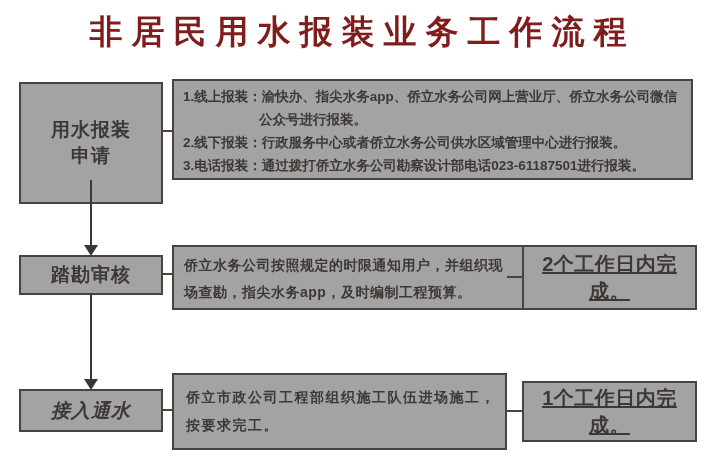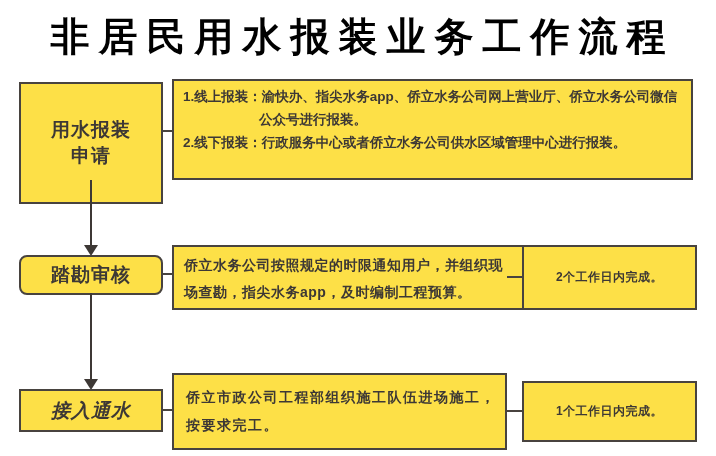--- a/index.html
+++ b/index.html
@@ -6,57 +6,58 @@
   #canvas{
     position:relative;
     width:716px;height:456px;
     background:#ffffff;
     font-family:"Liberation Sans", sans-serif;
     overflow:hidden;
   }
   .title{
     position:absolute;top:10px;left:0;right:0;
     text-align:center;
-    font-size:39px;font-weight:bold;
+    font-size:33px;font-weight:bold;
     letter-spacing:9px;text-indent:9px;
-    color:#000000;
+    color:#7f1d1d;
     white-space:nowrap;
   }
   .box{
     position:absolute;
     border:2px solid #48433f;
-    background:#fde047;
+    background:#a3a3a3;
     box-sizing:border-box;
     color:#3d3835;
   }
   .stage{
     display:flex;flex-direction:column;
     align-items:center;justify-content:center;
     font-size:19px;font-weight:bold;
     letter-spacing:1px;line-height:26px;
     text-align:center;
   }
   .s1{left:19px;top:82px;width:144px;height:122px;}
-  .s2{left:19px;top:255px;width:144px;height:40px;border-radius:8px;}
+  .s2{left:19px;top:255px;width:144px;height:40px;}
   .s3{left:19px;top:389px;width:144px;height:43px;font-style:italic;}
 
   .detail{font-weight:bold;}
   .d1{left:172px;top:79px;width:521px;height:101px;
       padding:4px 2px 0 9px;font-size:13.5px;line-height:23px;}
   .d2{left:172px;top:245px;width:400px;height:65px;
       padding:5px 2px 0 10px;font-size:14px;line-height:27px;letter-spacing:0.5px;}
   .d3{left:172px;top:373px;width:335px;height:77px;
       padding:8px 2px 0 12px;font-size:14px;line-height:28px;letter-spacing:1.5px;}
   .dline{white-space:nowrap;}
   .dline.indent{padding-left:76px;}
 
   .time{
     display:flex;align-items:center;justify-content:center;
-    font-size:12px;font-weight:bold;letter-spacing:0.5px;
+    font-size:20px;font-weight:bold;letter-spacing:0.5px;
     text-align:center;
+    text-decoration:underline;
   }
   .t2{left:522px;top:245px;width:175px;height:65px;}
   .t3{left:522px;top:381px;width:175px;height:61px;}
 
   .conn{position:absolute;height:2px;background:#48433f;}
   .c1 {left:162px;top:130px;width:11px;}
   .c2a{left:162px;top:273px;width:11px;}
   .c2b{left:507px;top:276px;width:16px;}
   .c3a{left:162px;top:409px;width:11px;}
   .c3b{left:505px;top:410px;width:18px;}
@@ -82,20 +83,21 @@
 
   <div class="box stage s1">
     <span>用水报装</span>
     <span>申请</span>
   </div>
   <div class="conn c1"></div>
   <div class="box detail d1">
     <div class="dline">1.线上报装：渝快办、指尖水务app、侨立水务公司网上营业厅、侨立水务公司微信</div>
     <div class="dline indent">公众号进行报装。</div>
     <div class="dline">2.线下报装：行政服务中心或者侨立水务公司供水区域管理中心进行报装。</div>
+    <div class="dline">3.电话报装：通过拨打侨立水务公司勘察设计部电话023-61187501进行报装。</div>
   </div>
 
   <div class="vline a1"></div>
   <div class="ahead a1h"></div>
 
   <div class="box stage s2">
     <span>踏勘审核</span>
   </div>
   <div class="conn c2a"></div>
   <div class="box detail d2">

